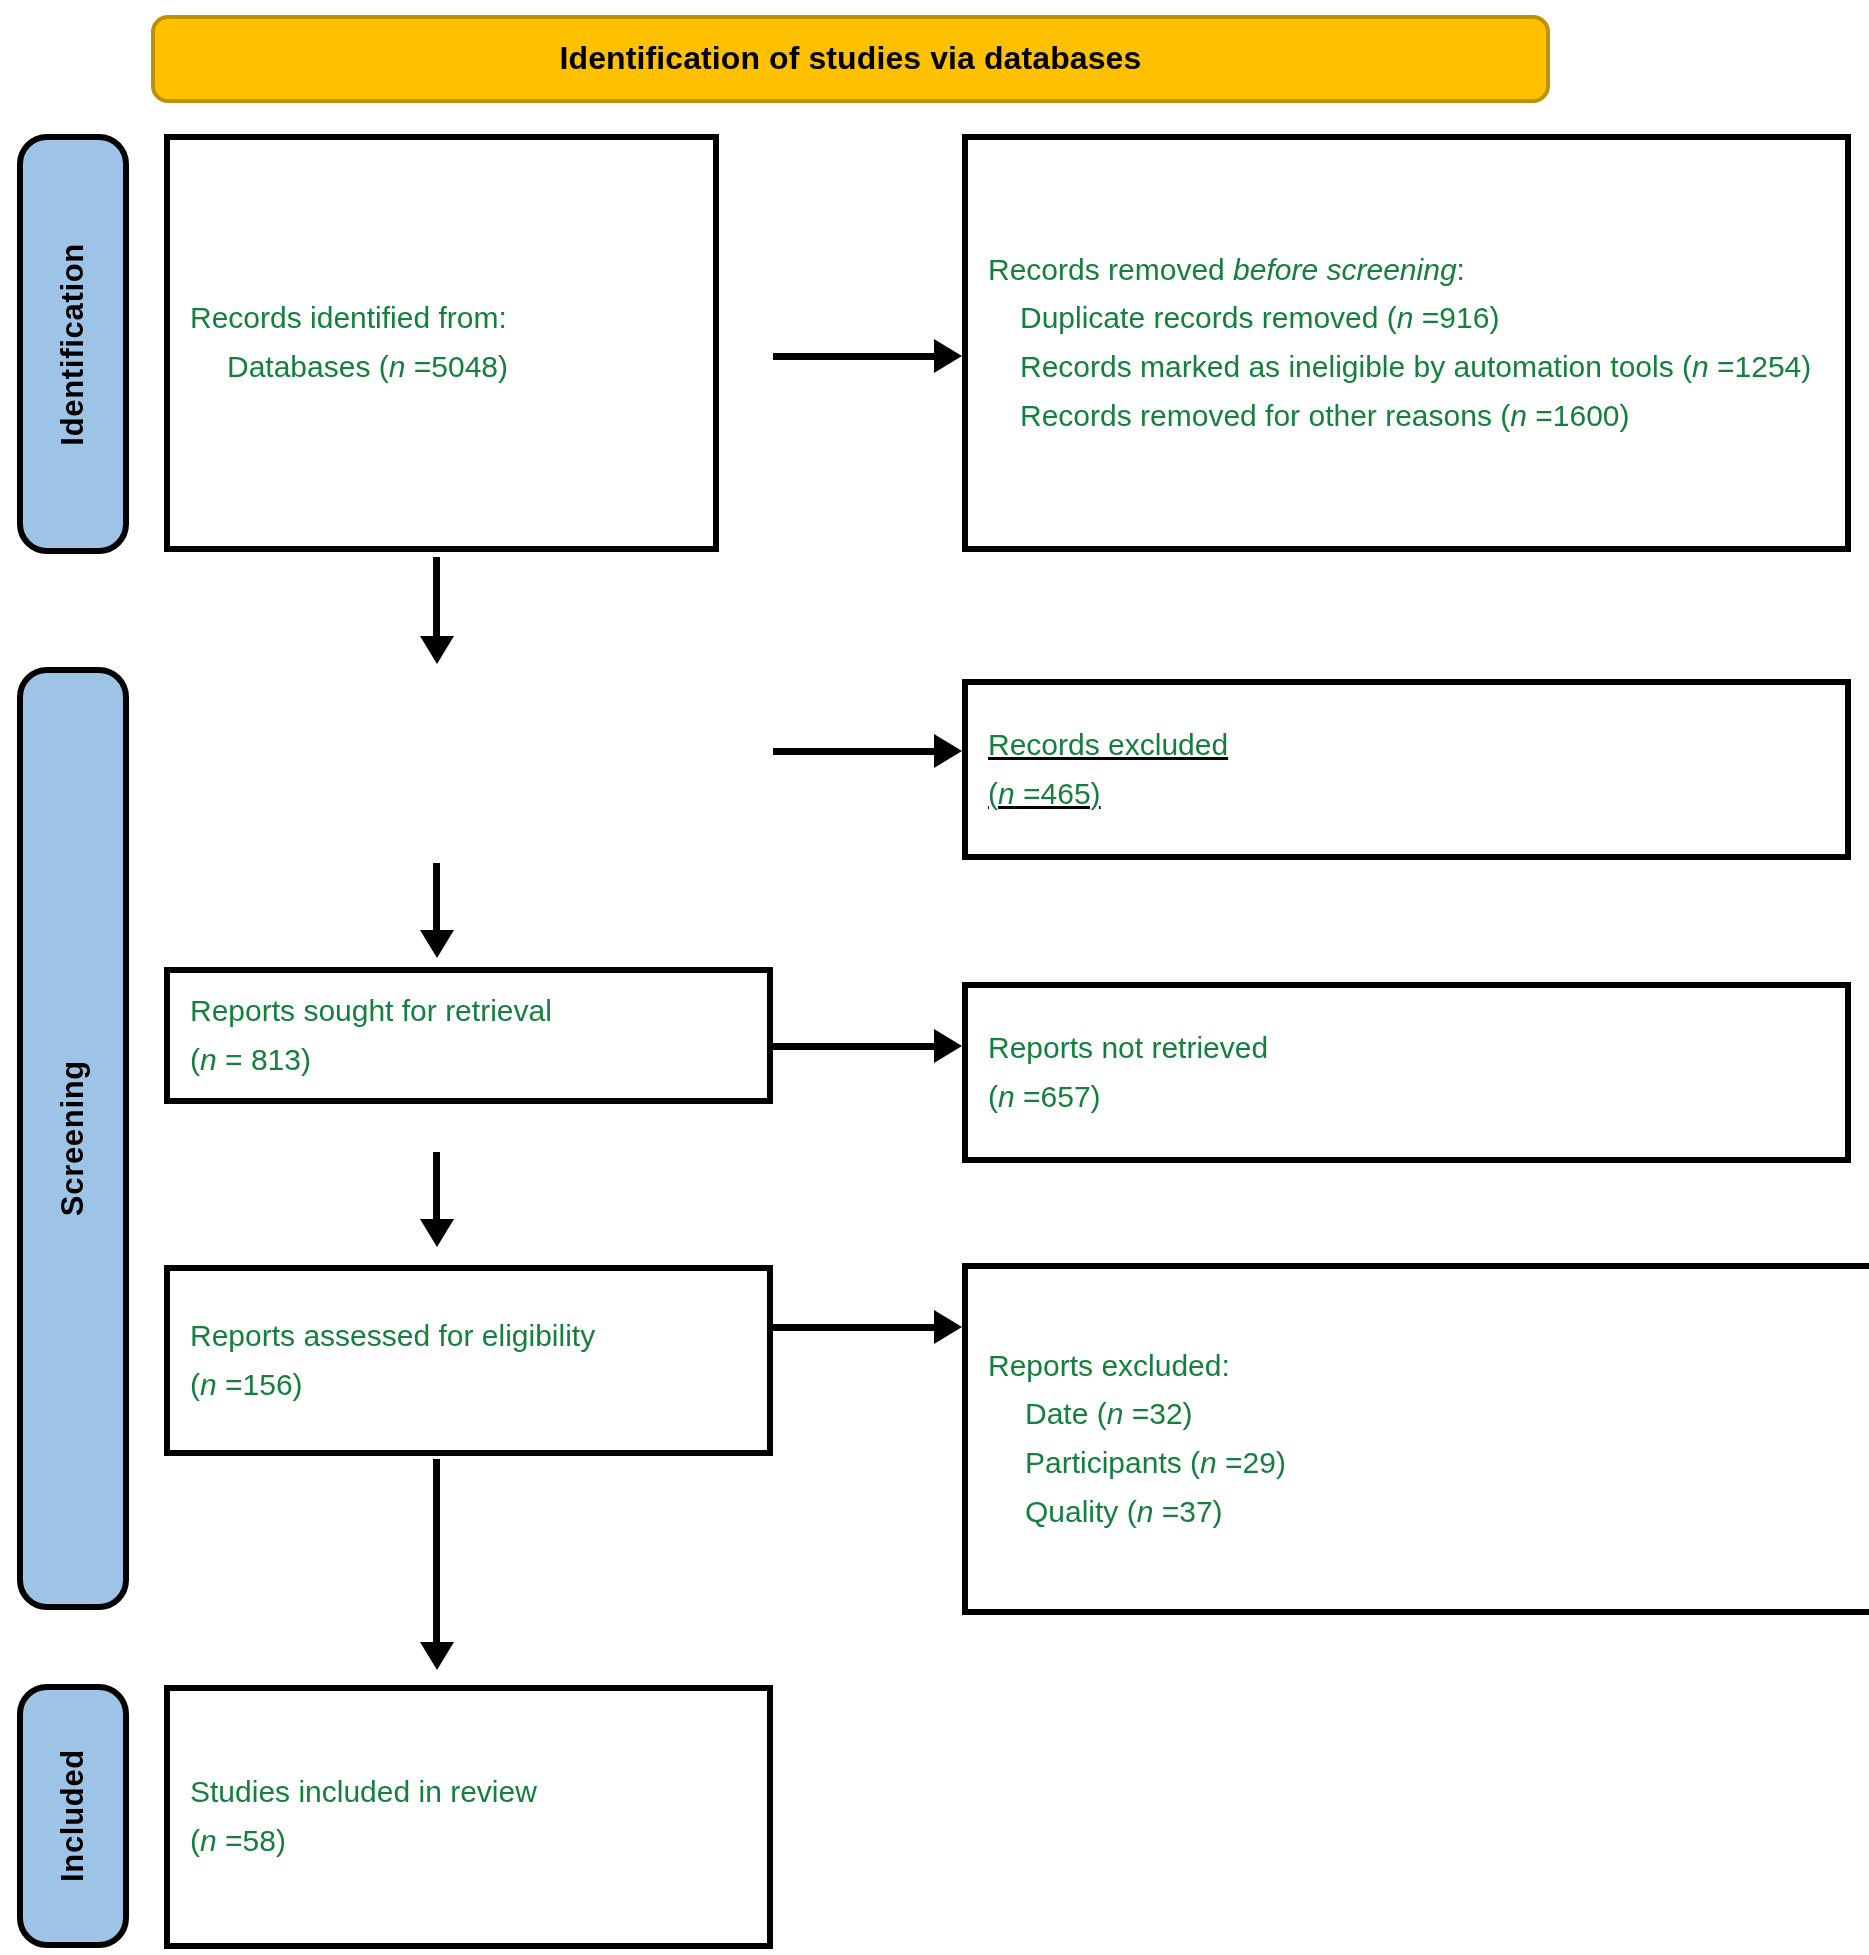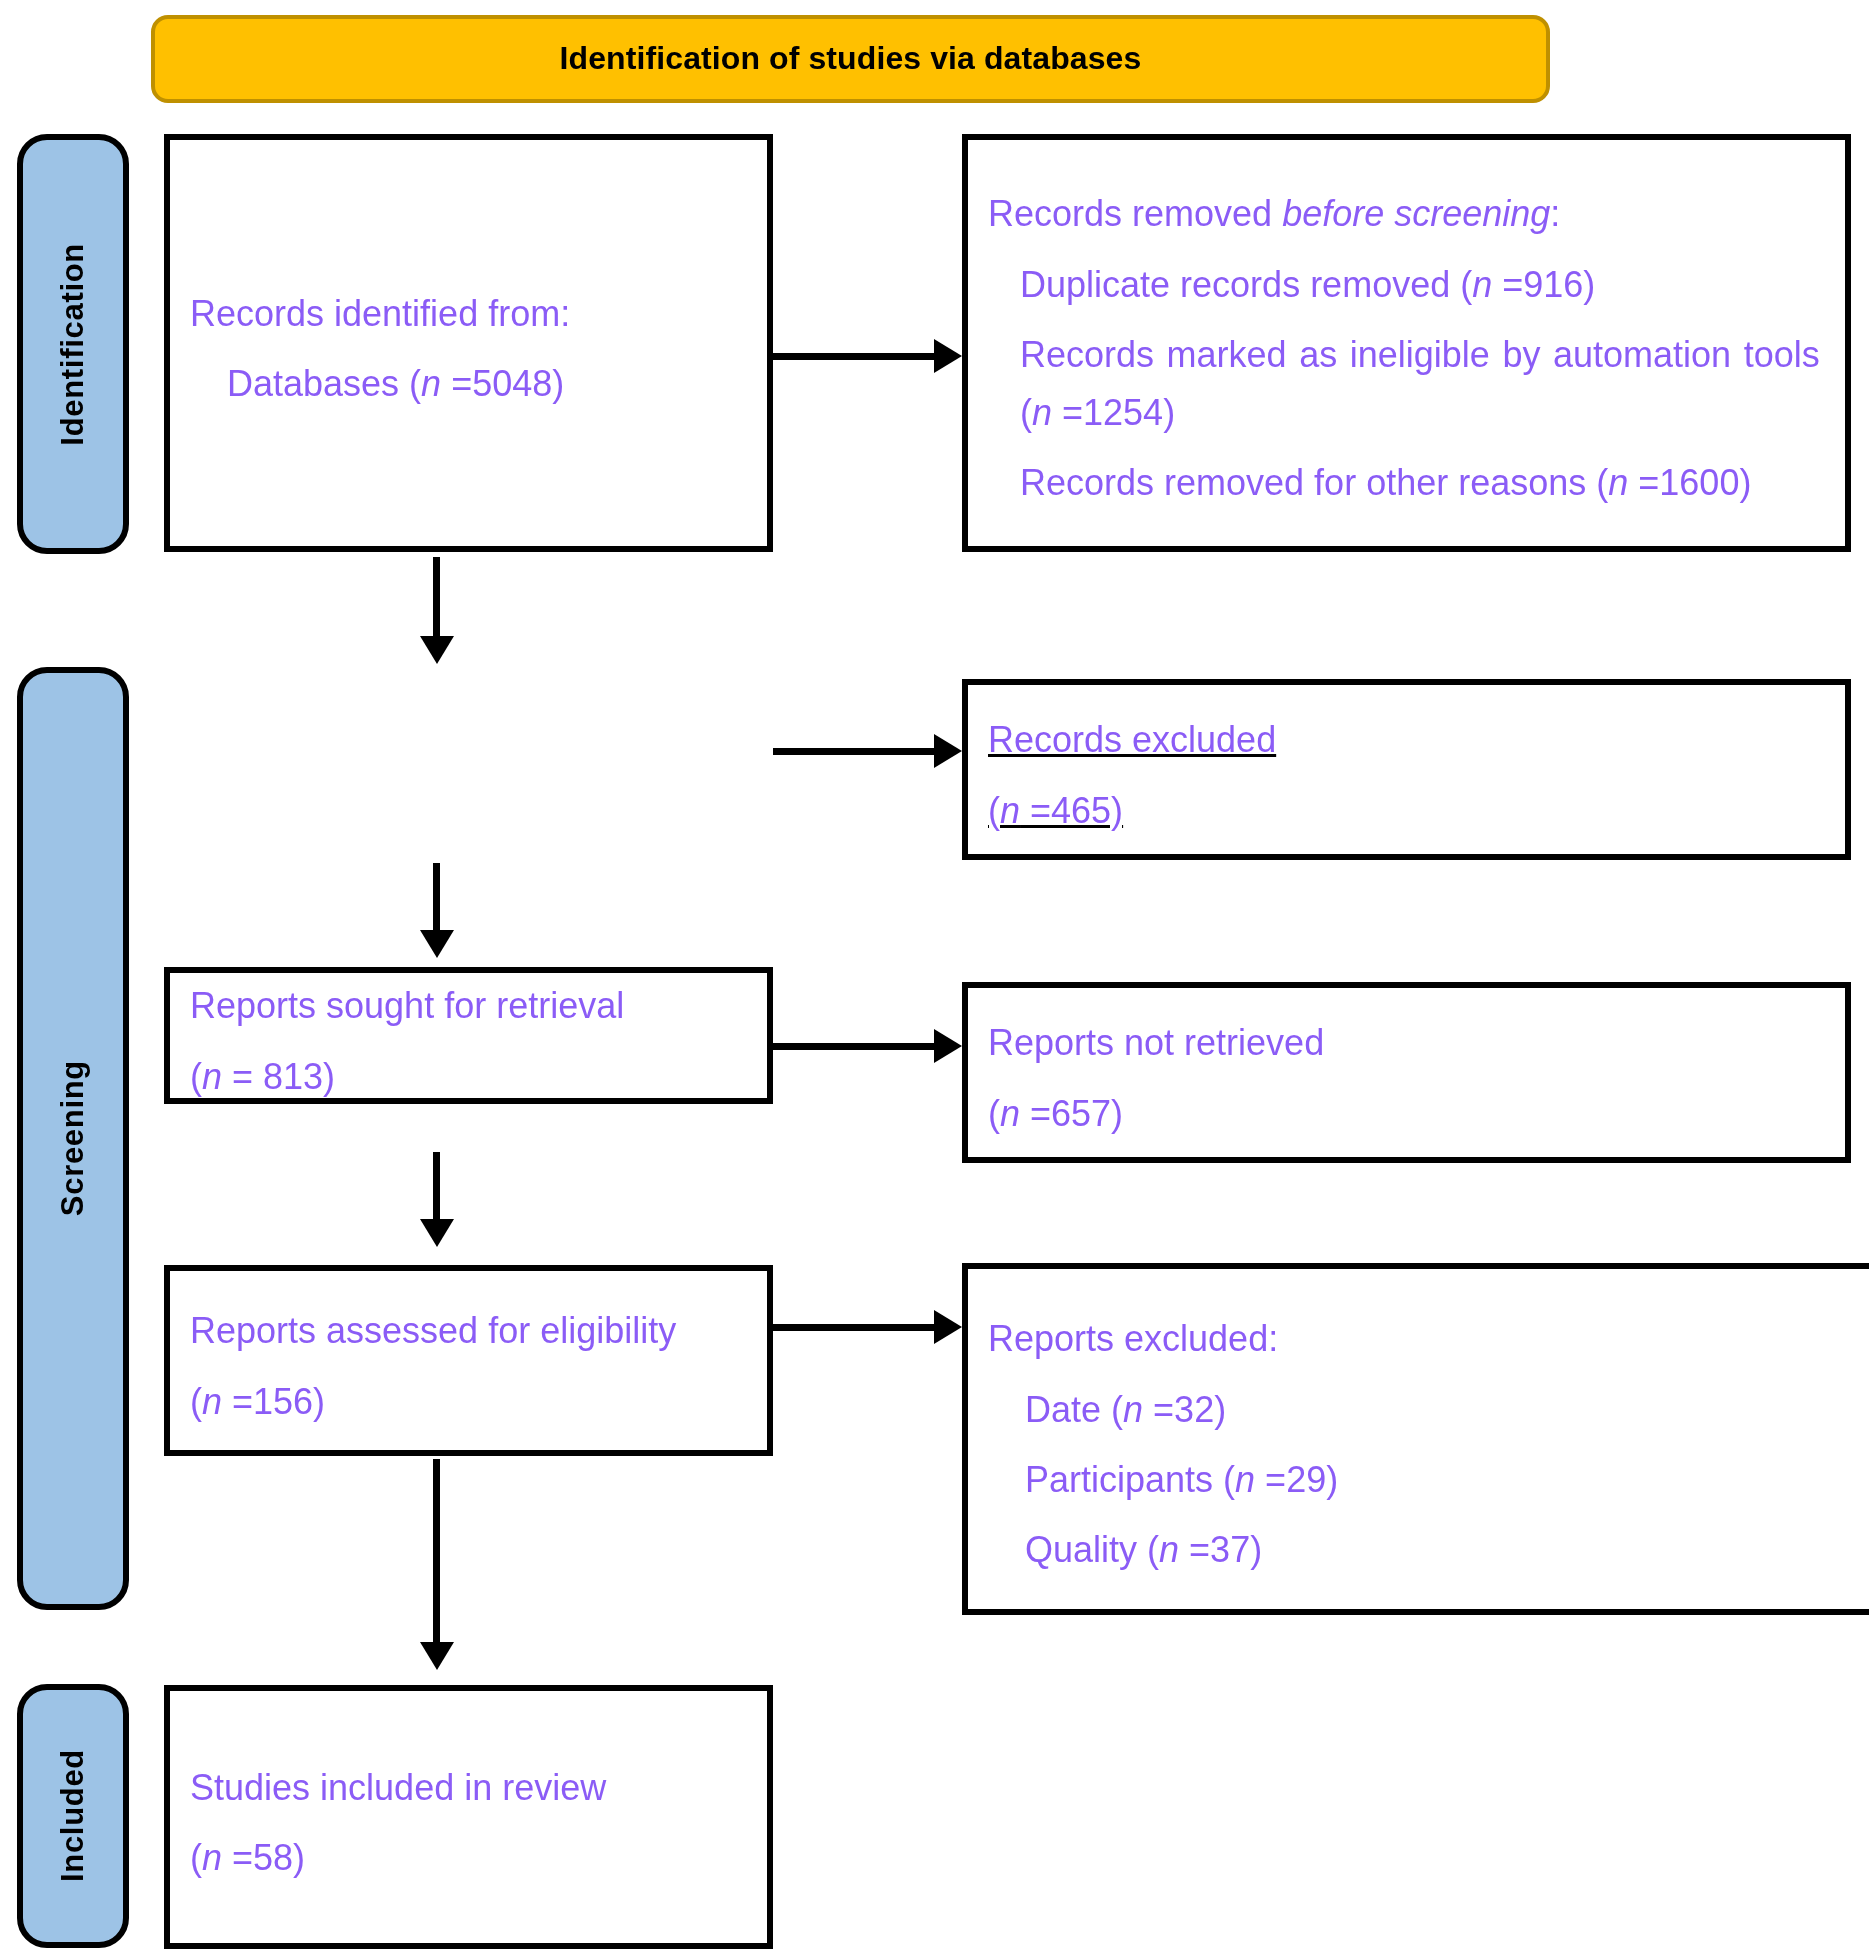--- a/index.html
+++ b/index.html
@@ -64,25 +64,24 @@
     background: #ffffff;
     border: 6px solid #000000;
     display: flex;
     flex-direction: column;
     justify-content: center;
   }
   .flow-box .box-inner {
     padding: 0 20px;
   }
   .box-line {
-    font-size: 36px;
+    font-size: 30px;
     line-height: 1.62;
-    color: #8b5cf6;
+    color: #15803d;
     white-space: nowrap;
-    margin-top: 12px;
   }
   .box-line.wrap {
     white-space: normal;
     text-align: justify;
     text-justify: inter-word;
   }
   .box-line.indent {
     padding-left: 37px;
   }
   .box-line.indent2 {
@@ -134,21 +133,21 @@
   </div>
 
   <div class="stage-pill" style="left:16.5px; top:667px; width:112px; height:943px;">
     <span class="stage-pill-label">Screening</span>
   </div>
 
   <div class="stage-pill" style="left:16.5px; top:1684px; width:112px; height:264px;">
     <span class="stage-pill-label">Included</span>
   </div>
 
-  <div class="flow-box" style="left:164px; top:134px; width:609px; height:418px;">
+  <div class="flow-box" style="left:164px; top:134px; width:555px; height:418px;">
     <div class="box-inner">
       <div class="box-line">Records identified from:</div>
       <div class="box-line indent">
         <span>Databases (</span><span class="ital">n</span><span> =5048)</span>
       </div>
     </div>
   </div>
 
   <div class="h-connector" style="left:773px; top:353px; width:165px;"></div>
   <div class="arrow-right" style="left:934px; top:339px;"></div>

